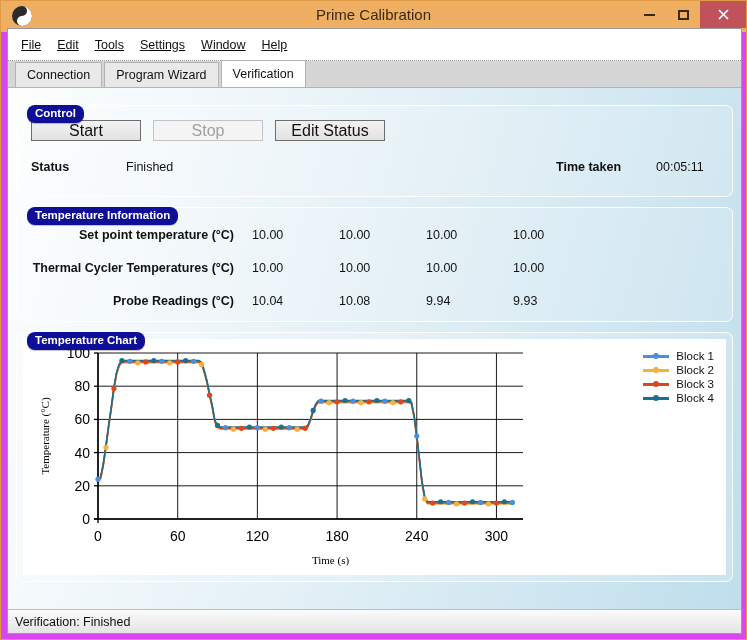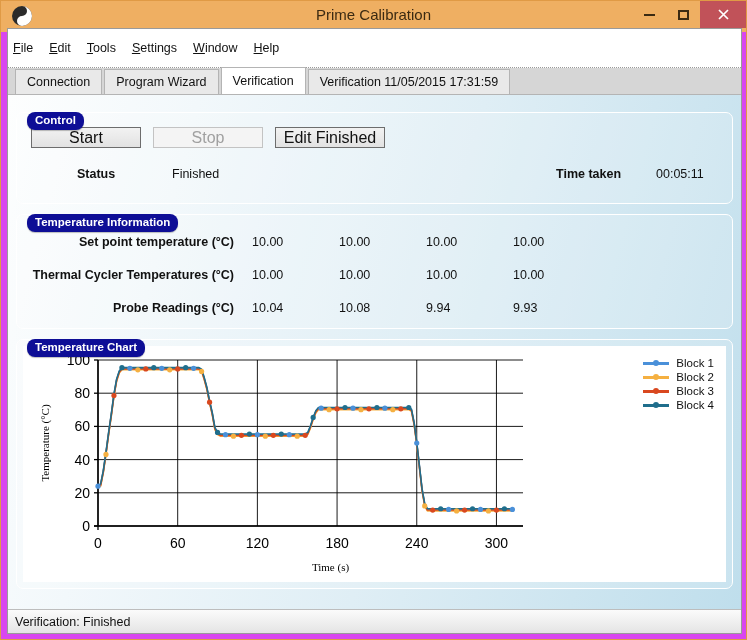--- a/index.html
+++ b/index.html
@@ -42,23 +42,24 @@
   .glyph-max { display:block; width:11px; height:10px; border:2px solid #3b2a12; }
 
   
   .client {
     position:absolute; left:6px; top:27px; width:735px; height:606px;
     background:#fff;
     border:1px solid #9a9a9a;
     display:flex; flex-direction:column;
   }
   .menubar {
-    height:39px; flex:0 0 auto; background:#fff;
-    display:flex; align-items:center; padding-left:0;
+    height:32px; flex:0 0 auto; background:#fff;
+    display:flex; align-items:center; padding-left:8px;
     border-bottom:1px dotted #9b9b9b;
+    text-decoration:underline;
   }
   .menu-item {
     font-size:12.5px; color:#111; padding:1px 11px 1px 5px; white-space:nowrap;
   }
   .menu-item u { text-decoration:underline; }
 
   
   .tabstrip {
     height:27px; flex:0 0 auto; background:#d6d6d6;
     display:flex; align-items:flex-end; padding-left:7px;
@@ -104,21 +105,21 @@
     border:1px solid #6d6d6d;
     display:flex; align-items:center; justify-content:center;
     font-family:"Liberation Sans", sans-serif;
   }
   .btn.disabled { color:#a0a0a0; border-color:#c3c3c3; background:#f4f4f4; }
   .statusrow {
     margin-top:19px; display:flex; align-items:center; font-size:12.5px; color:#111;
     position:relative;
   }
   .lbl-bold { font-weight:bold; }
-  .status-label { width:95px;margin-left:46px; }
+  .status-label { width:95px; }
   .status-value { }
   .time-label { position:absolute; left:525px; font-weight:bold; }
   .time-value { position:absolute; left:625px; }
 
   
   .ti-body { height:115px; padding:10px 0 0 0; }
   .ti-row { display:flex; align-items:center; height:33px; font-size:12.5px; color:#111; }
   .ti-label {
     width:235px; text-align:right; font-weight:bold; padding-right:18px; white-space:nowrap;
   }
@@ -185,32 +186,31 @@
       <div class="menu-item"><u>T</u><span>ools</span></div>
       <div class="menu-item"><u>S</u><span>ettings</span></div>
       <div class="menu-item"><u>W</u><span>indow</span></div>
       <div class="menu-item"><u>H</u><span>elp</span></div>
     </div>
 
     <div class="tabstrip">
       <div class="tab">Connection</div>
       <div class="tab">Program Wizard</div>
       <div class="tab active">Verification</div>
-      <div class="tab">Verification 11/05/2015 17:31:59</div>
     </div>
 
     <div class="content">
 
       <div class="group">
         <div class="group-hdr">Control</div>
         <div class="group-body ctl-body">
           <div class="btnrow">
             <div class="btn">Start</div>
             <div class="btn disabled">Stop</div>
-            <div class="btn">Edit Finished</div>
+            <div class="btn">Edit Status</div>
           </div>
           <div class="statusrow">
             <span class="status-label lbl-bold">Status</span>
             <span class="status-value">Finished</span>
             <span class="time-label">Time taken</span>
             <span class="time-value">00:05:11</span>
           </div>
         </div>
       </div>
 

